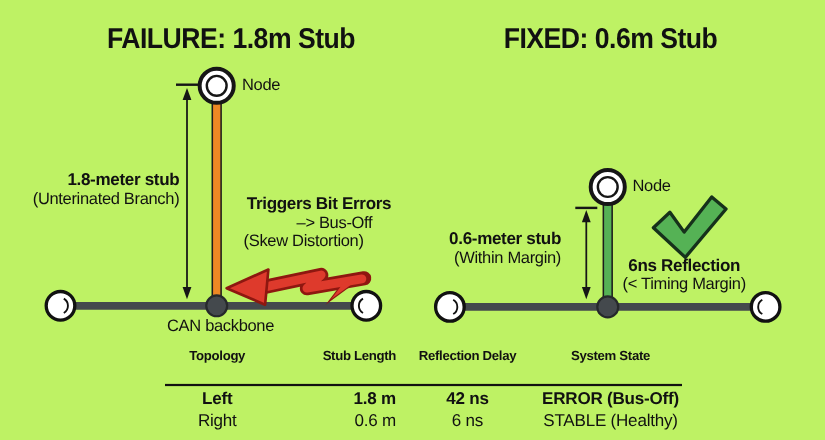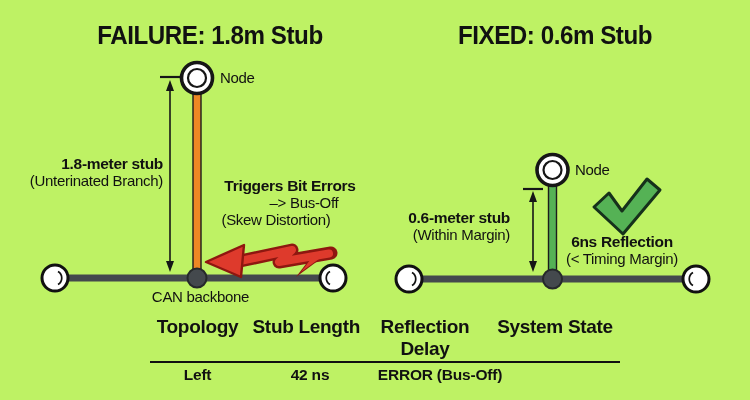--- a/index.html
+++ b/index.html
@@ -14,22 +14,22 @@
     text-align:center;
   }
   .lbl { font-size:15px; line-height:1.13; letter-spacing:-0.3px; }
   .lbl-b { font-size:15.5px; font-weight:bold; letter-spacing:-0.3px; }
   .ctr { text-align:center; }
   .rt  { text-align:right; }
   svg.layer { position:absolute; left:0; top:0; }
 
   .tbl { position:absolute; left:150px; top:316px; width:470px; }
   .tbl-row { display:flex; }
-  .tbl-hdr { font-weight:bold; font-size:19px; letter-spacing:-0.3px;
-             border-bottom:2.5px solid #111; padding-bottom:1px; }
+  .tbl-hdr { font-weight:bold; font-size:12px; letter-spacing:-0.3px;
+             border-bottom:2.5px solid #111; padding-bottom:19px; }
   .tbl-body-row { font-size:15.5px; letter-spacing:-0.2px; line-height:20px; }
   .tbl-hdr + .tbl-body-row { margin-top:2px;font-weight:bold; }
   .c0 { width:95px;  text-align:center; }
   .c1 { width:115px; text-align:right; }
   .c2 { width:130px; text-align:center; }
   .c3 { width:130px; text-align:center; }
 </style>
 </head>
 <body>
 
@@ -136,18 +136,25 @@
 
   <div class="tbl">
     <div class="tbl-row tbl-hdr">
       <div class="c0">Topology</div>
       <div class="c1">Stub Length</div>
       <div class="c2">Reflection Delay</div>
       <div class="c3">System State</div>
     </div>
     <div class="tbl-row tbl-body-row">
       <div class="c0">Left</div>
+      <div class="c1">1.8 m</div>
       <div class="c2">42 ns</div>
       <div class="c3">ERROR (Bus-Off)</div>
+    </div>
+    <div class="tbl-row tbl-body-row">
+      <div class="c0">Right</div>
+      <div class="c1">0.6 m</div>
+      <div class="c2">6 ns</div>
+      <div class="c3">STABLE (Healthy)</div>
     </div>
   </div>
 
 </div>
 
 </body></html>

